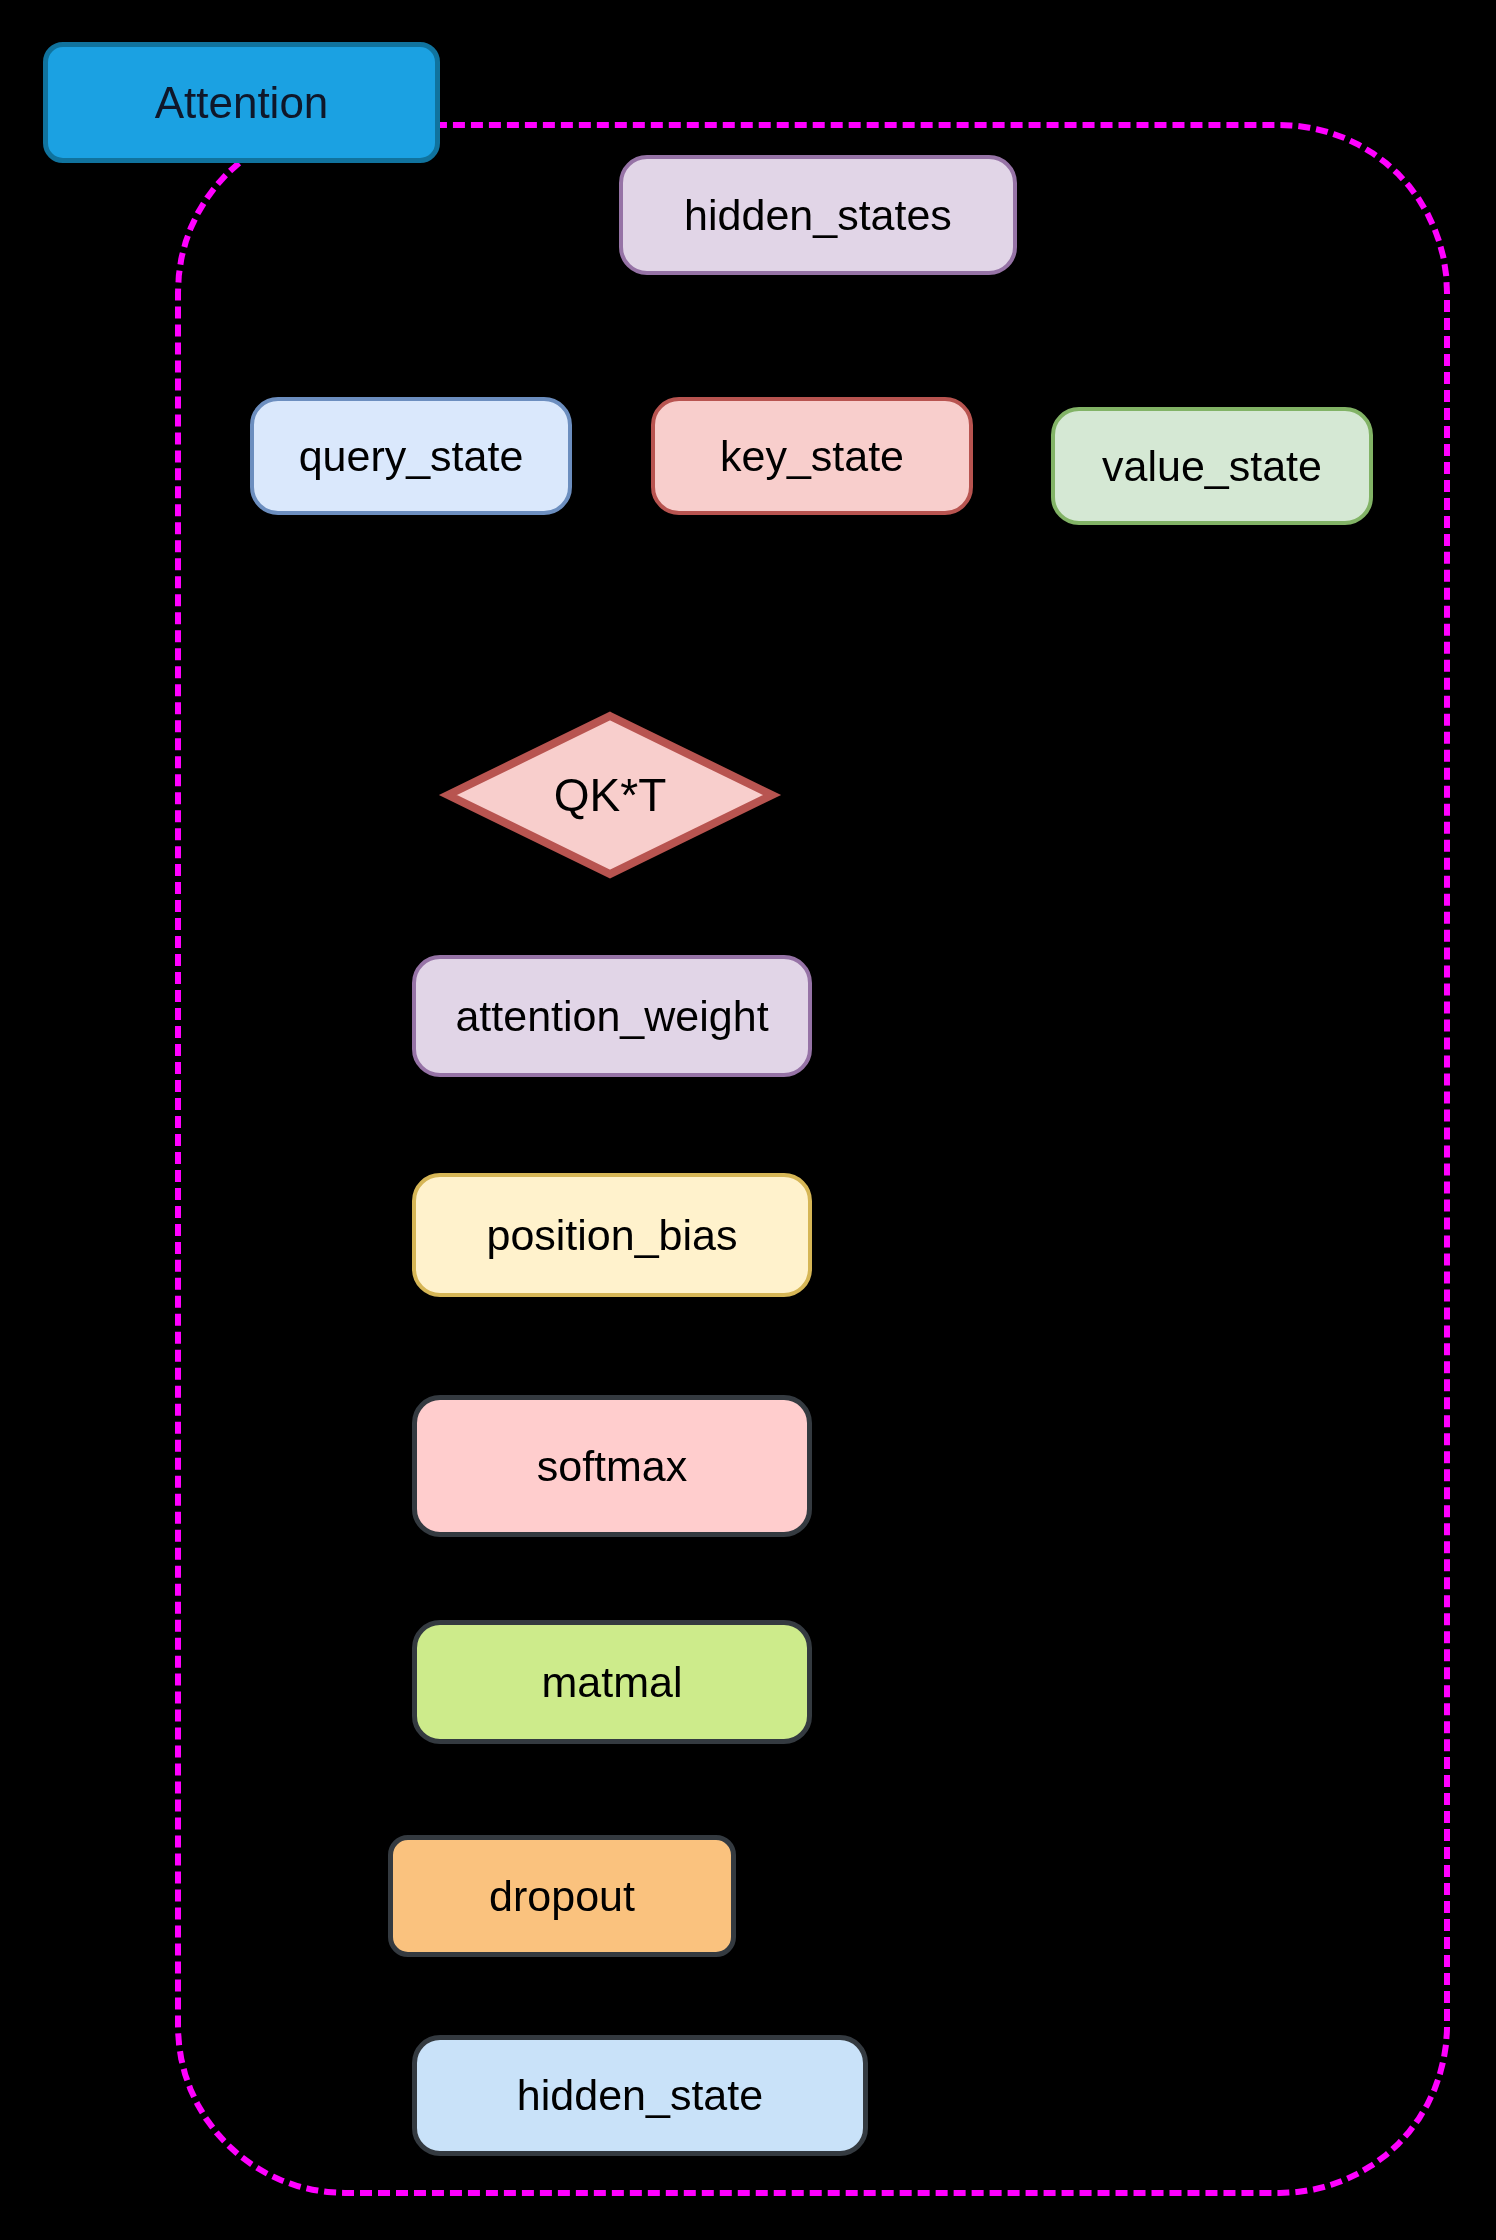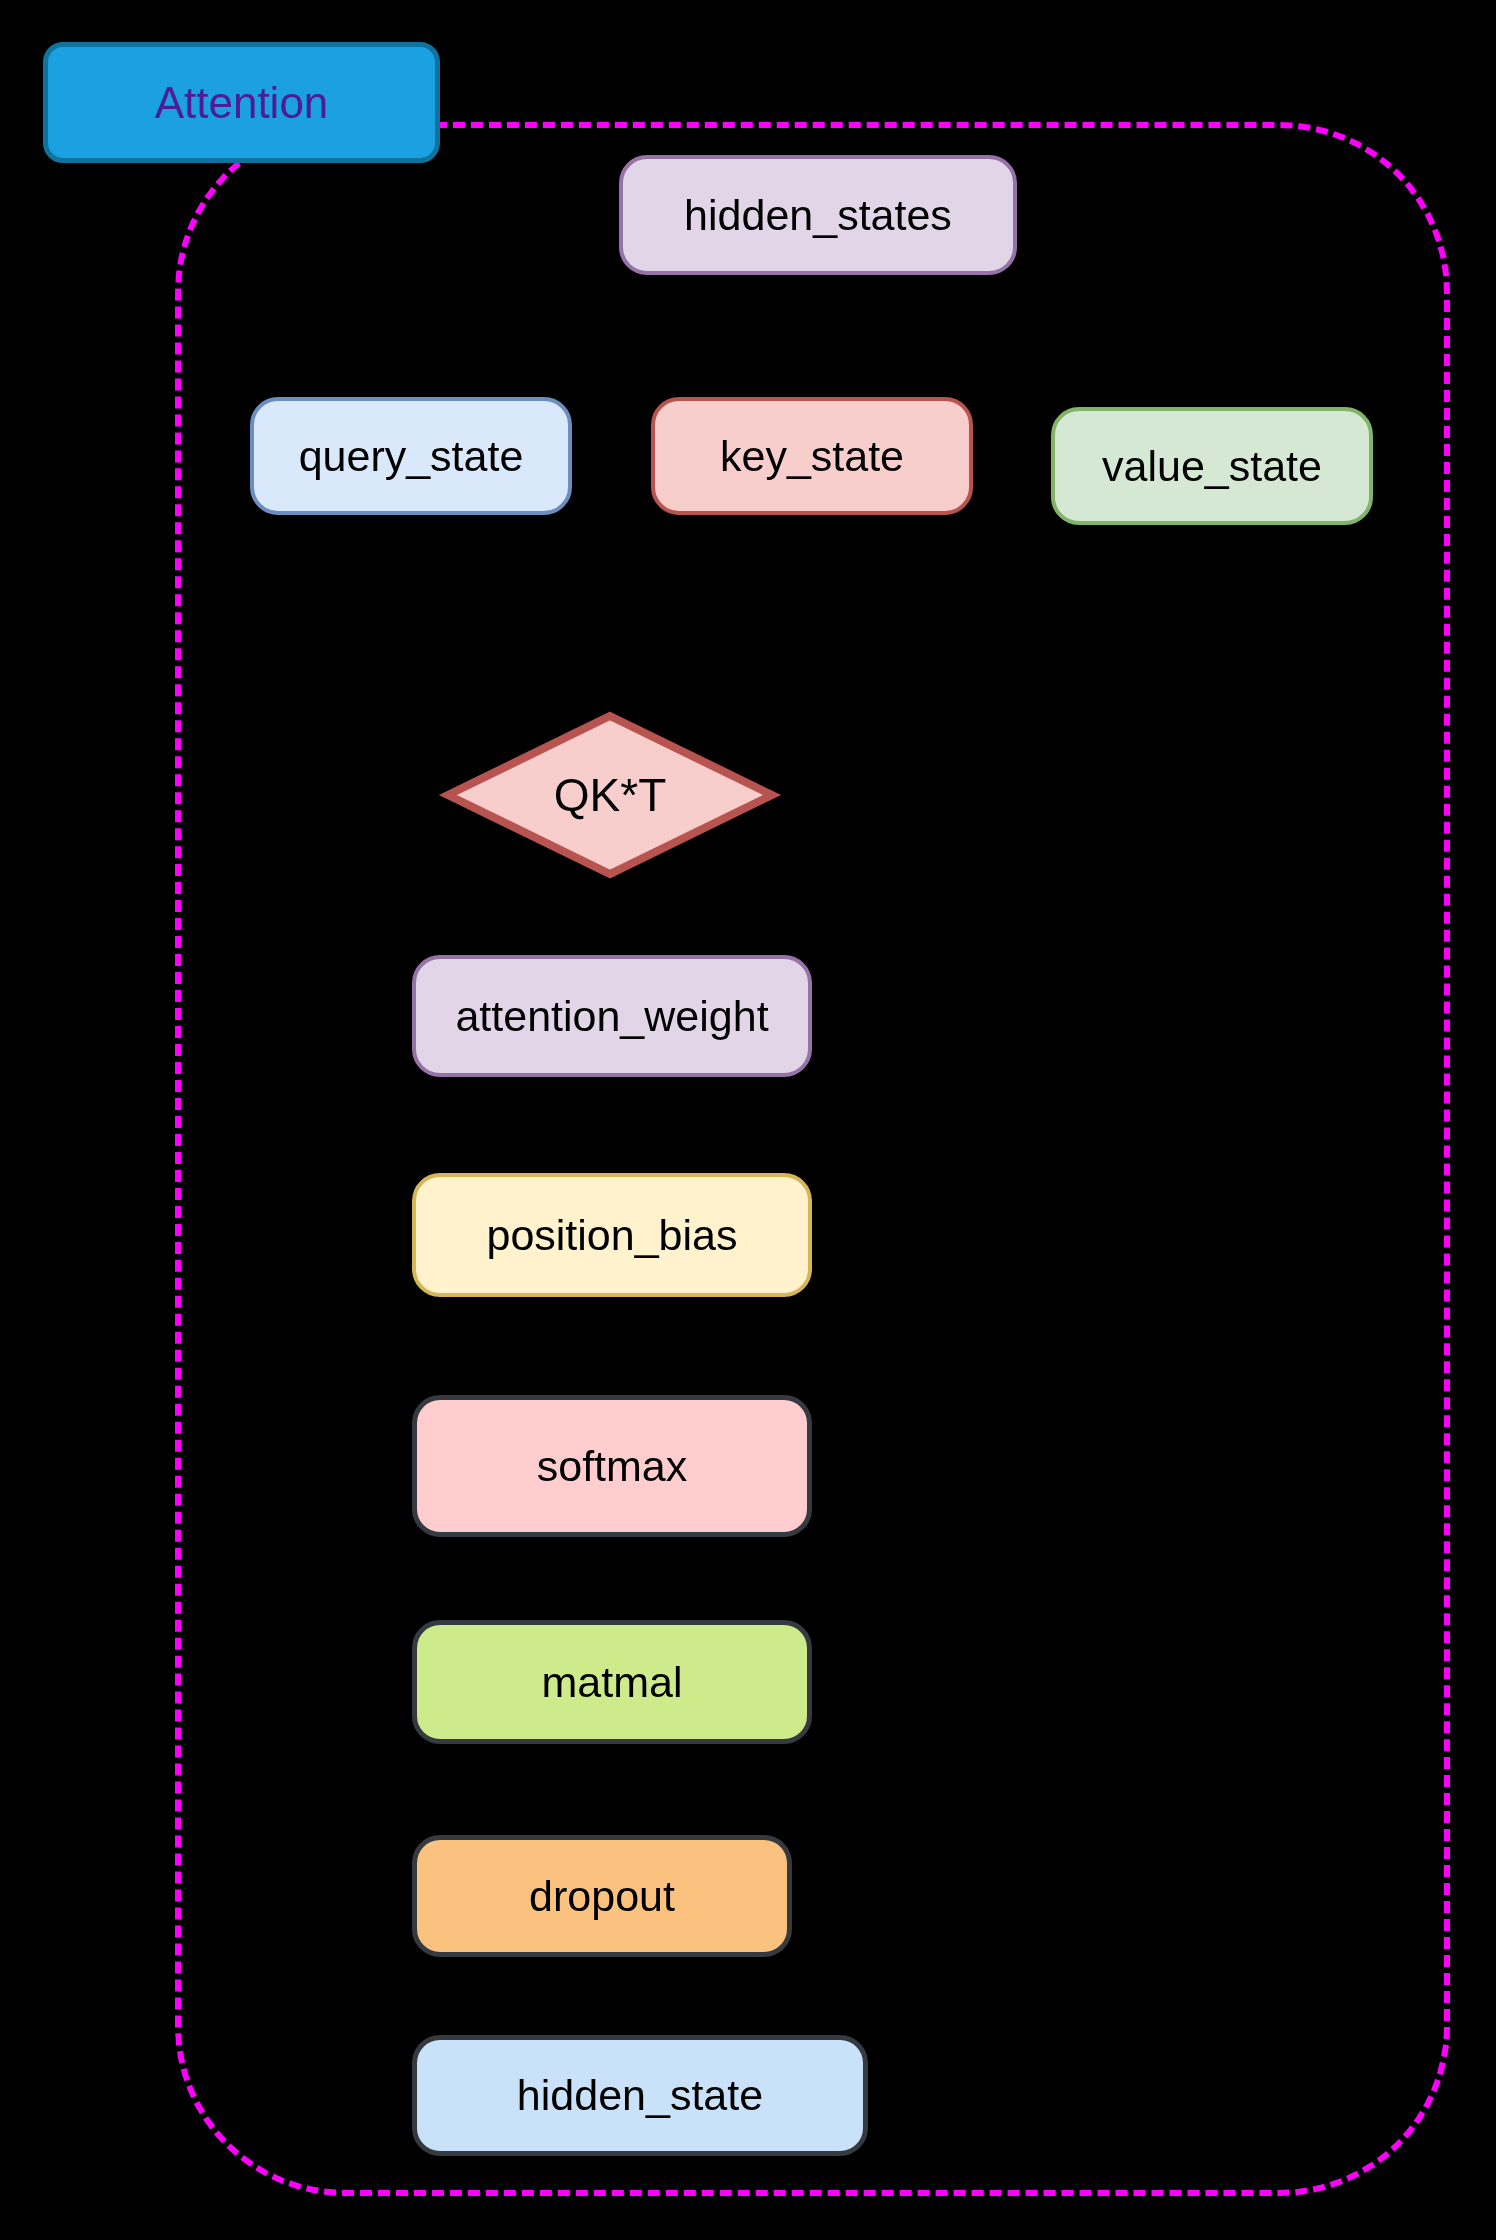--- a/index.html
+++ b/index.html
@@ -35,21 +35,21 @@
     top: 42px;
     width: 397px;
     height: 121px;
     border: 5px solid #10739E;
     border-radius: 20px;
     box-sizing: border-box;
     display: flex;
     align-items: center;
     justify-content: center;
     font-size: 44px;
-    color: #4c1d95;
+    color: #0f172a;
     z-index: 3;
   }
   .node {
     position: absolute;
     border-style: solid;
     border-width: 4px;
     border-radius: 28px;
     box-sizing: border-box;
     display: flex;
     align-items: center;
@@ -62,21 +62,21 @@
   .node.dark-border { border-width: 5px; }
 
   .n-hidden-states    { left: 619px;  top: 155px;  width: 398px; height: 120px; }
   .n-query-state      { left: 250px;  top: 397px;  width: 322px; height: 118px; }
   .n-key-state        { left: 651px;  top: 397px;  width: 322px; height: 118px; text-align: right; }
   .n-value-state      { left: 1051px; top: 407px;  width: 322px; height: 118px; }
   .n-attention-weight { left: 412px;  top: 955px;  width: 400px; height: 122px; }
   .n-position-bias    { left: 412px;  top: 1173px; width: 400px; height: 124px; }
   .n-softmax          { left: 412px;  top: 1395px; width: 400px; height: 142px; }
   .n-matmal           { left: 412px;  top: 1620px; width: 400px; height: 124px; }
-  .n-dropout          { left: 412px;  top: 1835px; width: 380px; height: 122px; }
+  .n-dropout          { left: 388px;  top: 1835px; width: 348px; height: 122px; border-radius: 20px; }
   .n-hidden-state     { left: 412px;  top: 2035px; width: 456px; height: 121px; }
 
   .diamond {
     position: absolute;
     left: 443px;
     top: 711px;
     width: 334px;
     height: 168px;
     z-index: 2;
     overflow: visible;

